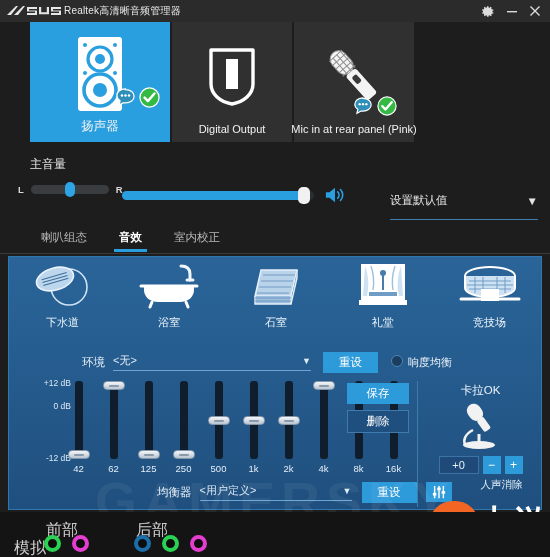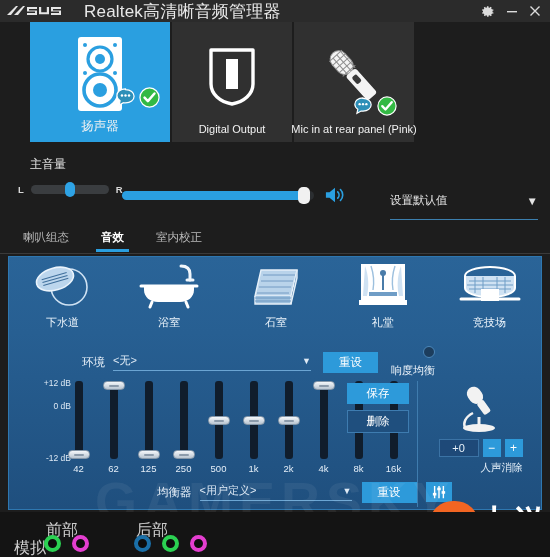--- a/index.html
+++ b/index.html
@@ -16,21 +16,21 @@
     position: absolute; left:0; top:0; width:550px; height:22px;
     background: #2b2b2b;
     display: flex; align-items: center;
   }
   .asus-logo {
     margin-left: 6px; width: 58px; height: 14px;
     display: flex; align-items: center;
   }
   .asus-logo svg { display:block; }
   .title-text {
-    margin-left: 20px; color: #e8e8e8; font-size: 17px; letter-spacing: .2px;
+    margin-left: 0; color: #e8e8e8; font-size: 10px; letter-spacing: .2px;
   }
   .title-btns { margin-left:auto; display:flex; align-items:center; gap:11px; padding-right:9px; }
   .tbtn { color:#dcdcdc; font-size: 12px; line-height: 12px; cursor:pointer; }
   .tbtn svg { display:block; }
 
   
   .devices {
     position:absolute; left:0; top:22px; width:550px; height:120px;
     background:#1d1d1d; display:flex; align-items:stretch;
   }
@@ -82,21 +82,21 @@
     position:absolute; left:390px; top:193px; width:148px;
     border-bottom:1px solid #3c7fae; padding-bottom:11px;
     display:flex; align-items:center; cursor:pointer;
   }
   .setdefault span { color:#e4e4e4; font-size:11.5px; }
   .caret { margin-left:auto; color:#cfcfcf; font-size:9px; }
 
   
   .tabs {
     position:absolute; left:0; top:226px; width:550px; height:28px;
-    display:flex; align-items:flex-start; padding-left:18px; gap:22px;
+    display:flex; align-items:flex-start; padding-left:36px; gap:22px;
     border-bottom:1px solid #3a3a3a;
   }
   .tab { color:#b9b9b9; font-size:11.5px; padding:4px 5px 6px; cursor:pointer; position:relative; }
   .tab.active { color:#ffffff; font-weight:bold; }
   .tab.active::after {
     content:''; position:absolute; left:0; right:0; bottom:-1px; height:3px; background:#2a9fe0;
   }
 
   
   .panel {
@@ -114,21 +114,21 @@
   .env-select {
     margin-left:8px; width:198px; border-bottom:1px solid #6ba5d3;
     display:flex; align-items:center; padding-bottom:2px; cursor:pointer;
   }
   .env-val { color:#dde9f5; font-size:11px; }
   .env-caret { margin-left:auto; color:#dfeaf5; font-size:9px; }
   .btn-blue {
     background:#2d9ada; color:#ffffff; font-size:11.5px;
     padding:3px 16px; cursor:pointer; border:0; line-height:15px;
   }
-  .chk-row { display:flex; align-items:flex-end; gap:5px; margin-left:13px; cursor:pointer;flex-direction:column; }
+  .chk-row { display:flex; align-items:flex-start; gap:5px; margin-left:13px; cursor:pointer; }
   .chk { width:12px; height:12px; border-radius:50%; background:#1c3d5d; border:1px solid #4b86b8;
          display:flex; align-items:center; justify-content:center; }
   .chk-lab { color:#eff5fb; font-size:11px; }
 
   
   .eq { position:absolute; left:0; top:124px; width:534px; height:96px; }
   .eq-scale { position:absolute; left:14px; top:0; width:48px; height:80px; }
   .eq-scale div { position:absolute; right:0; color:#dce8f4; font-size:8.5px; white-space:nowrap; }
   .eq-bands { position:absolute; left:52px; top:0; height:96px; display:flex; gap:0; }
   .band { width:35px; display:flex; flex-direction:column; align-items:center; }
@@ -509,20 +509,21 @@
           </div>
         </div>
     </div>
 
     <div class="eq-btns">
       <div class="btn-eq"><span>保存</span></div>
       <div class="btn-eq dark"><span>删除</span></div>
     </div>
 
     <div class="karaoke">
+      <div class="kar-title">卡拉OK</div>
       <div class="kar-ico">
         <svg width="60" height="52" viewBox="0 0 60 52">
           <g transform="rotate(-36 30 24)">
             <rect x="25" y="2" width="14" height="18" rx="7" fill="#f2f2f2"></rect>
             <rect x="28" y="19" width="8" height="14" rx="2" fill="#f2f2f2"></rect>
           </g>
           <path d="M22 30 C14 34 12 40 14 45" stroke="#f2f2f2" stroke-width="2.4" fill="none"></path>
           <ellipse cx="28" cy="45" rx="16" ry="4" fill="#f2f2f2"></ellipse>
           <path d="M28 34 v10" stroke="#f2f2f2" stroke-width="3"></path>
         </svg>

